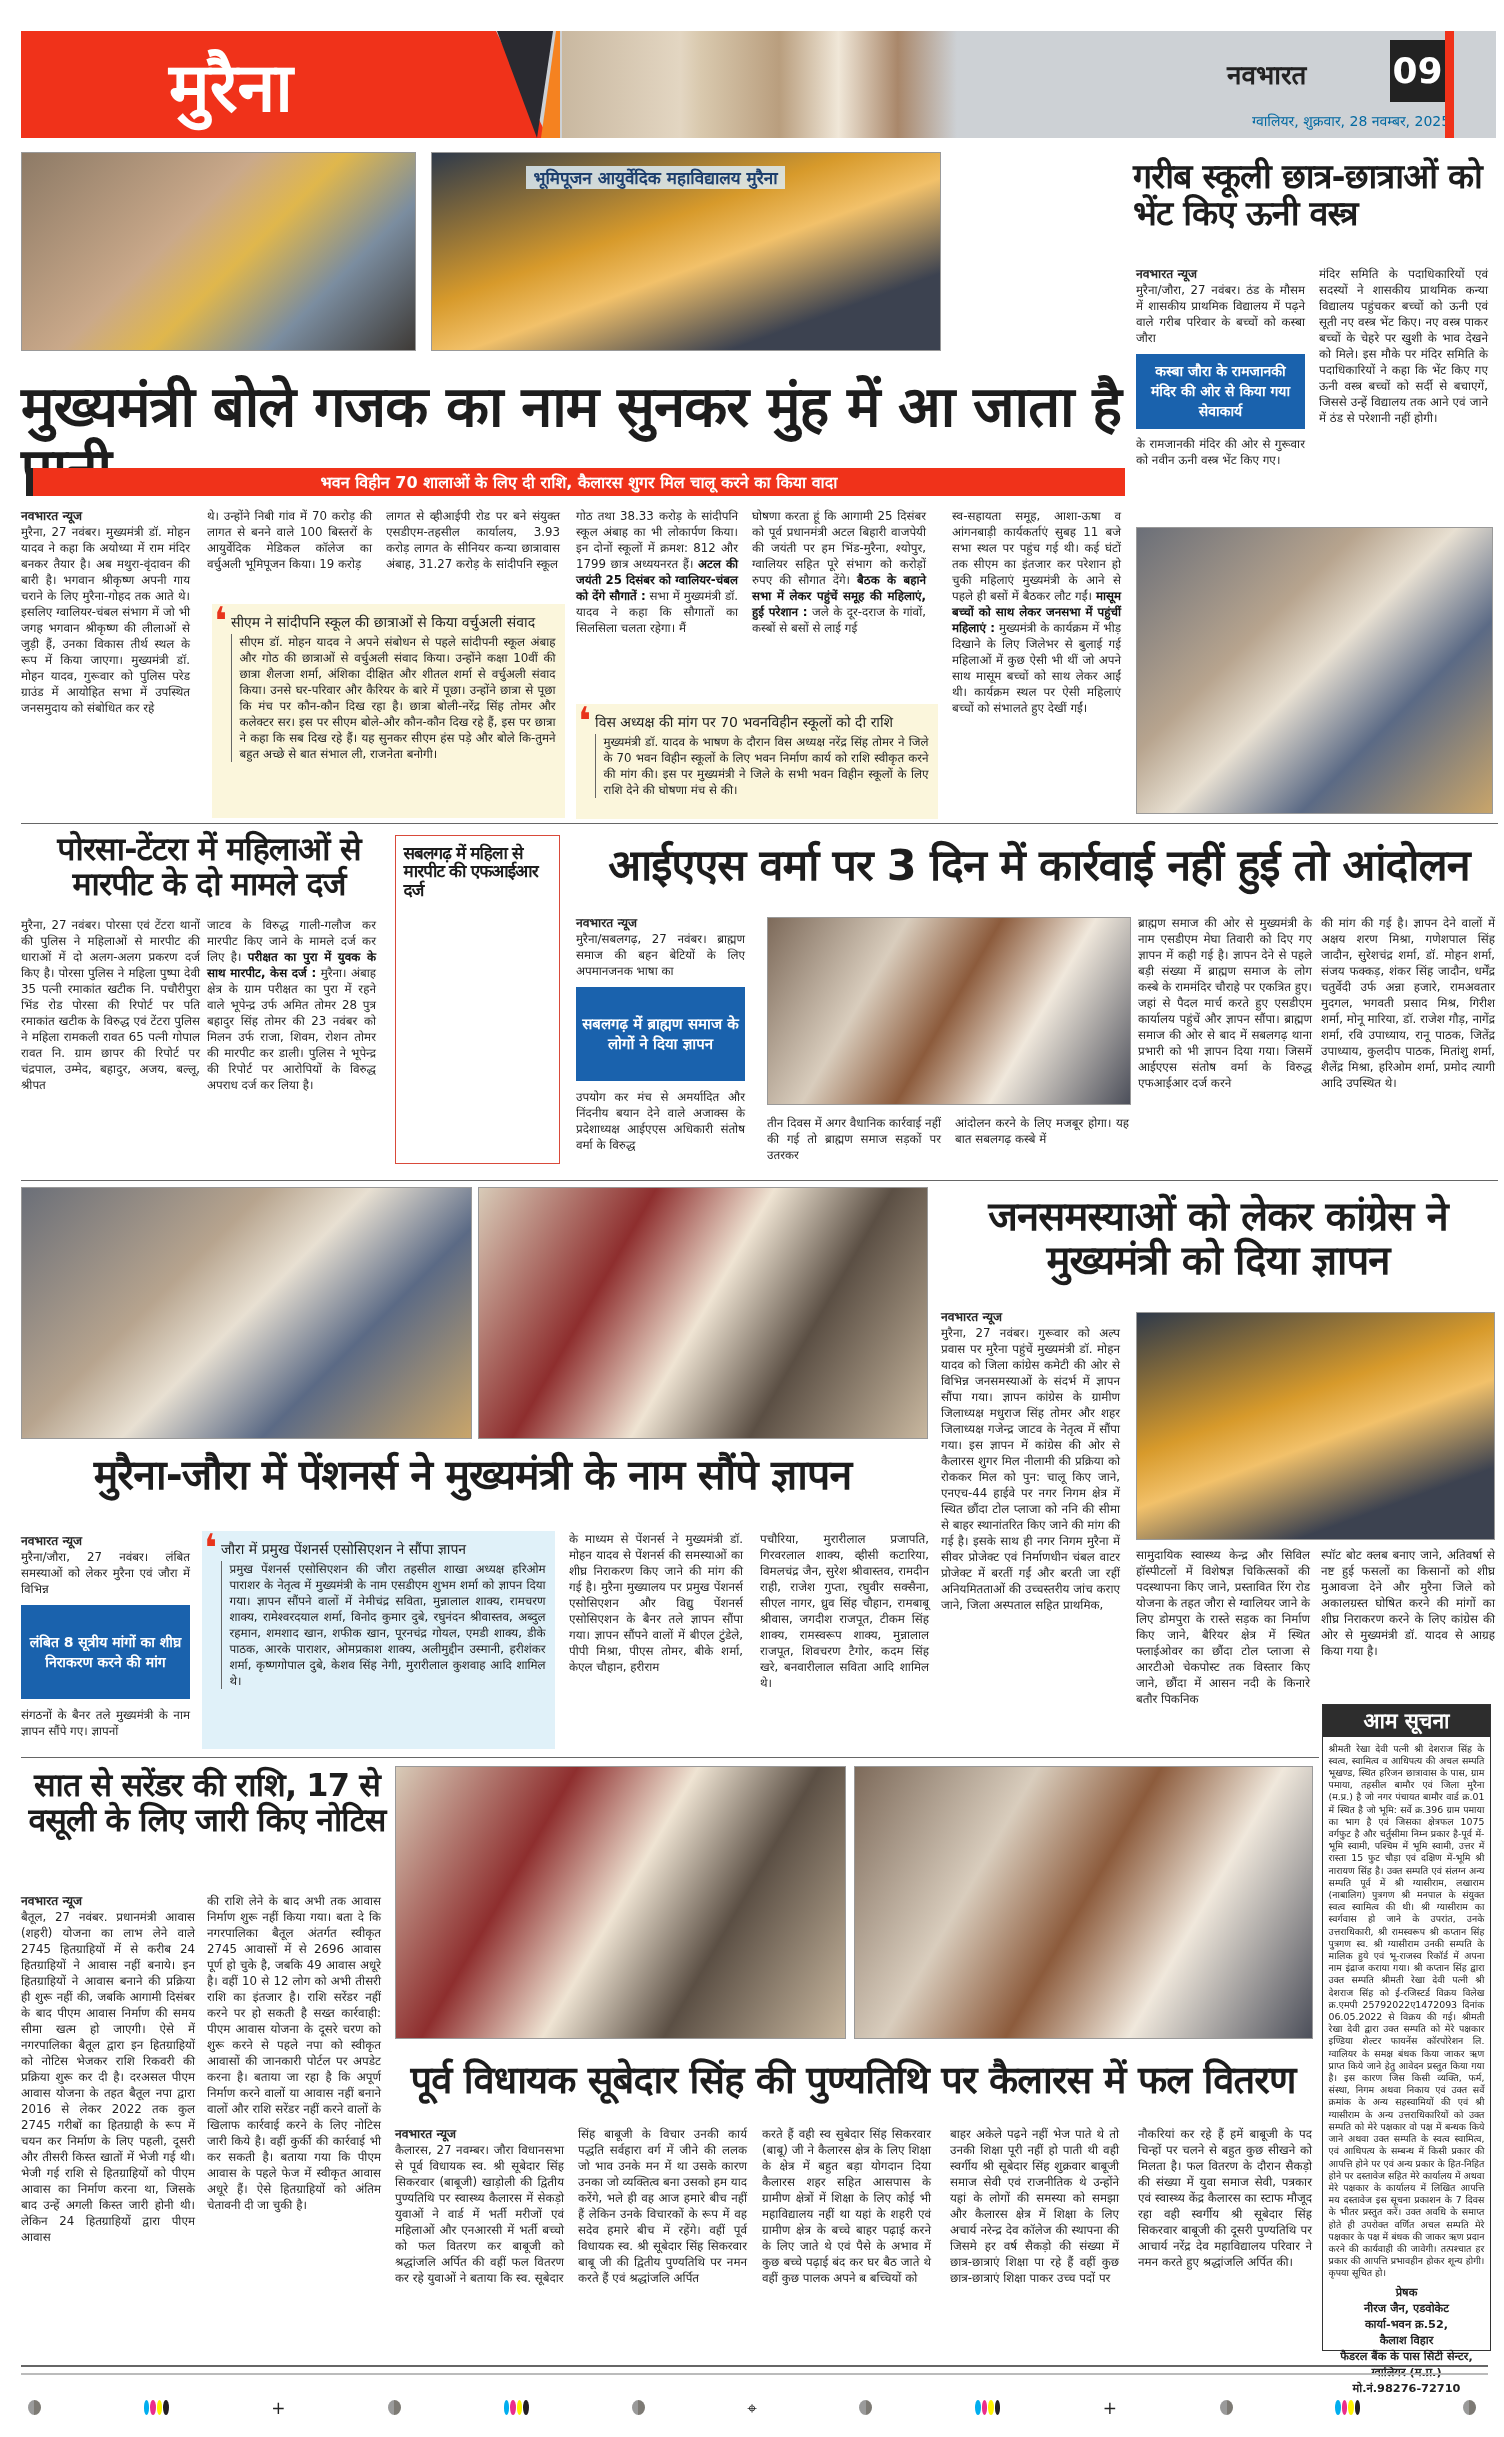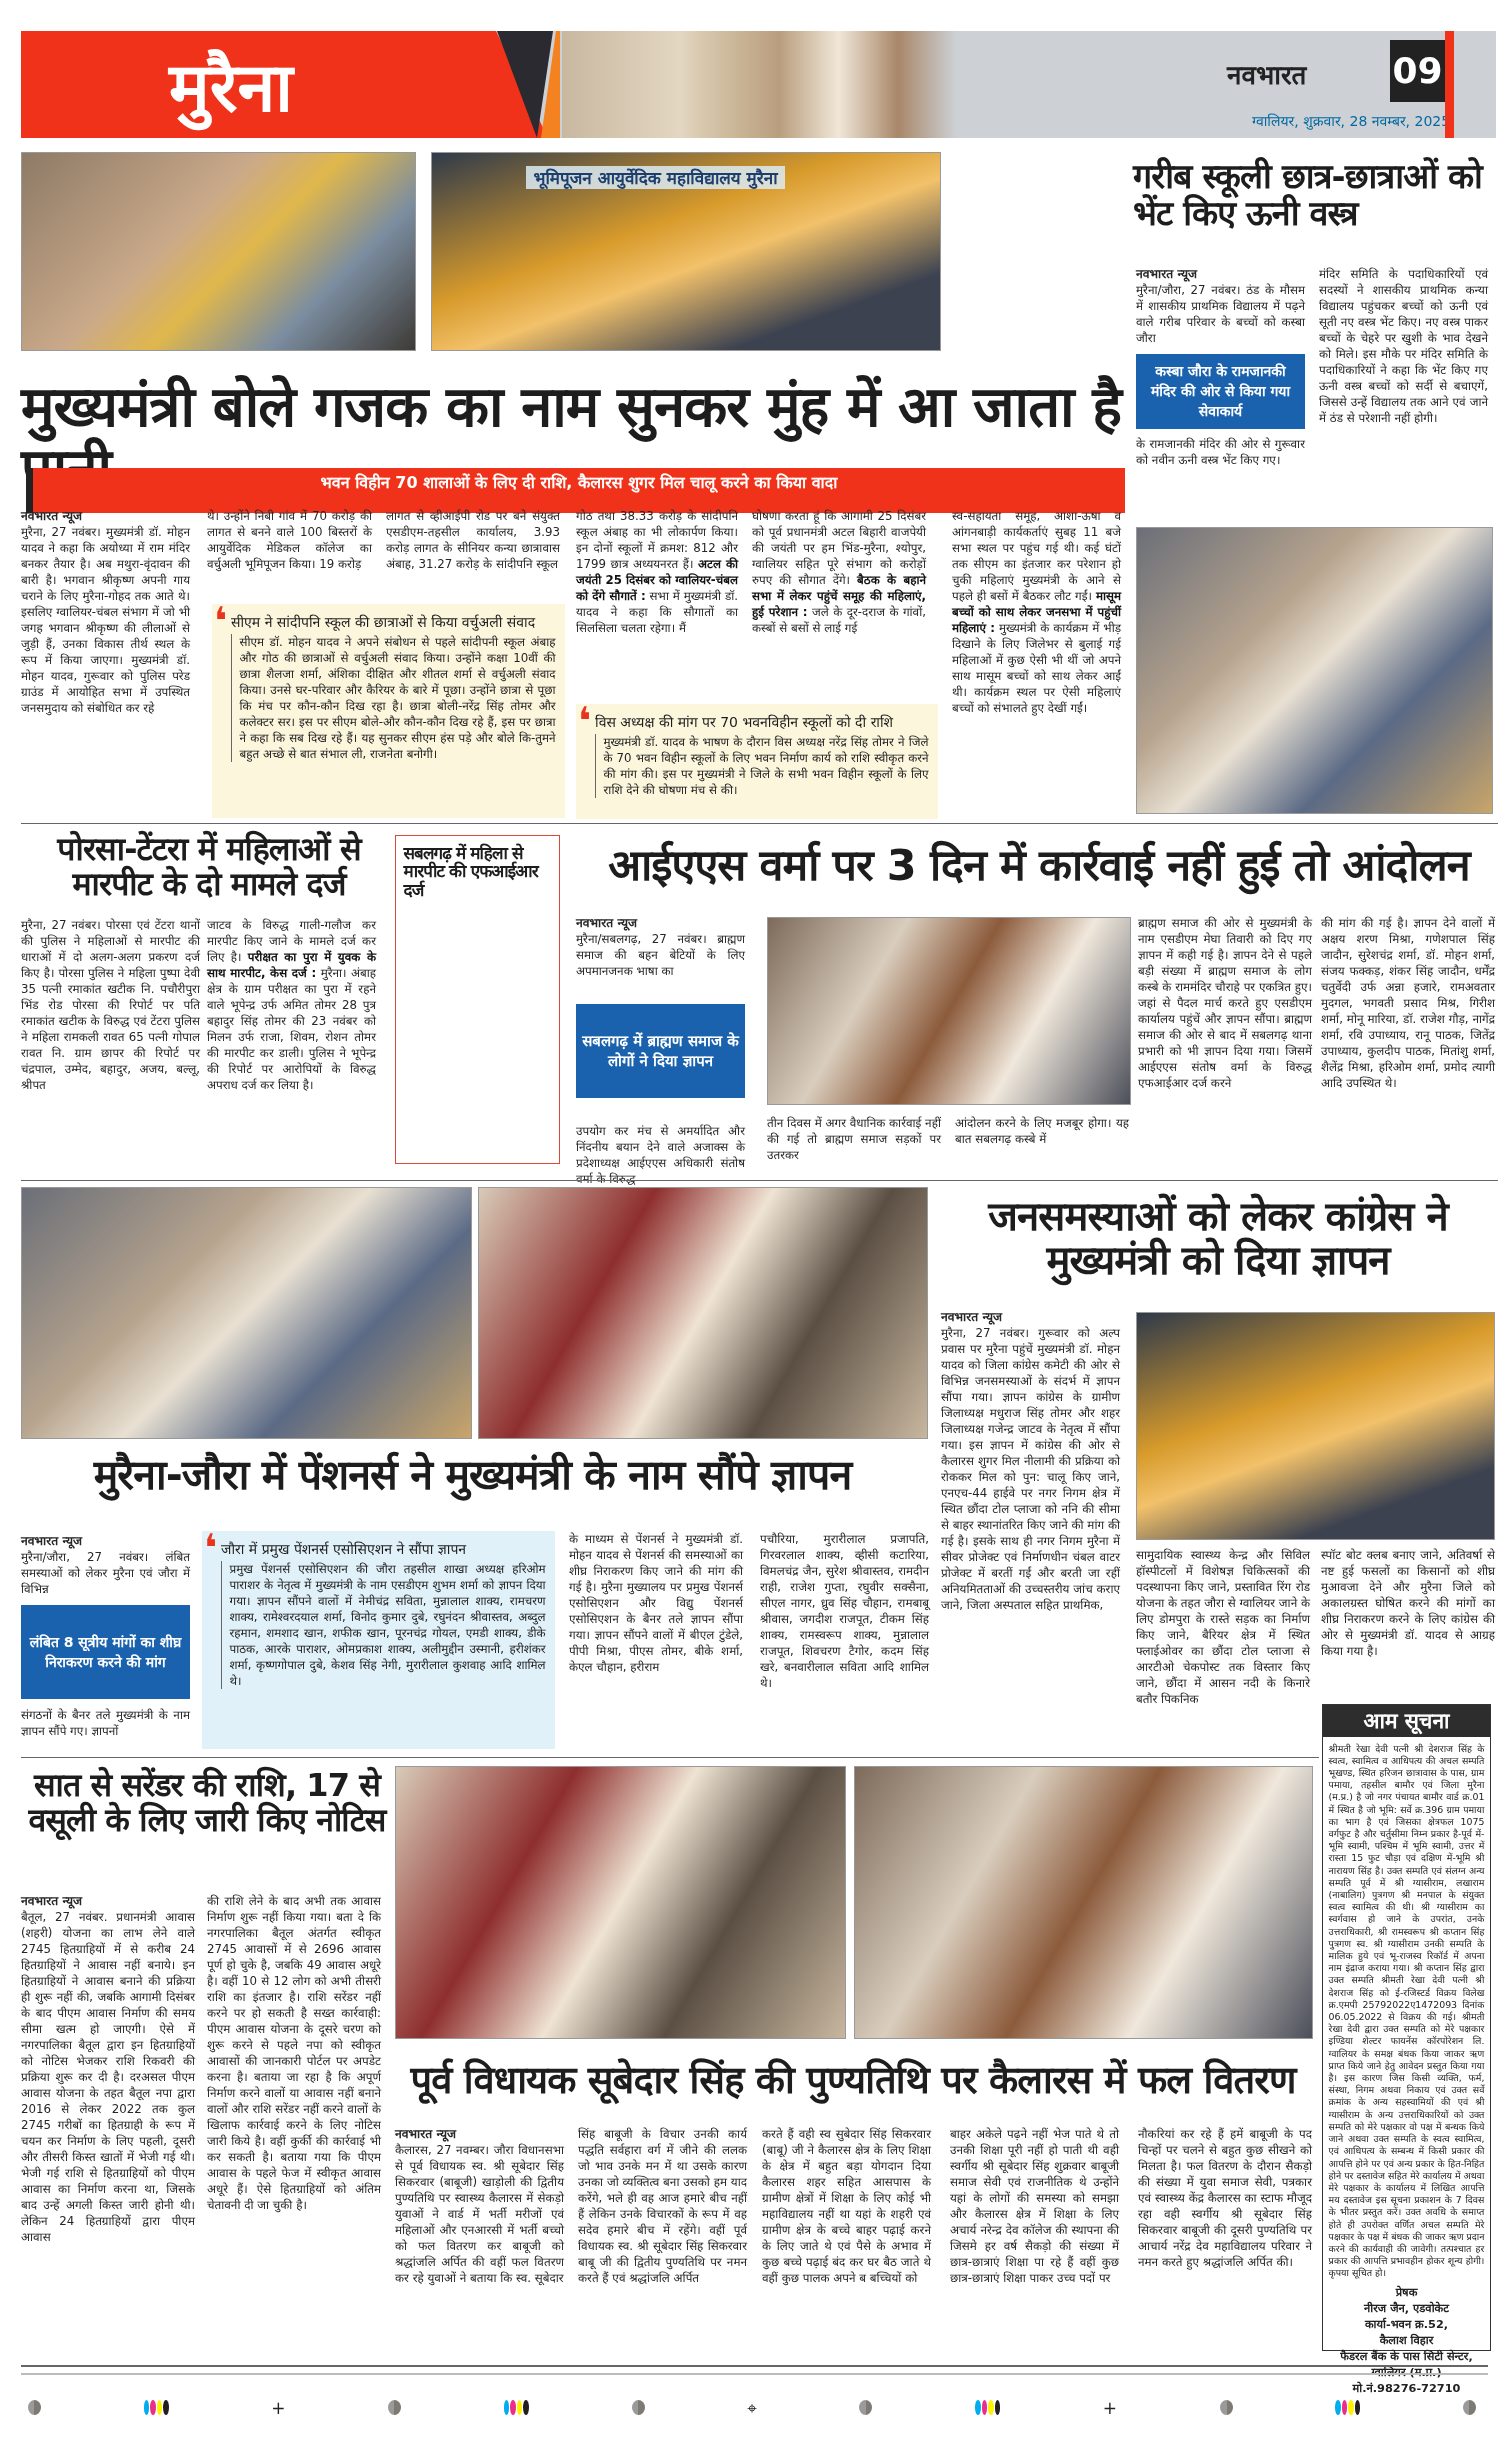--- a/index.html
+++ b/index.html
@@ -14,21 +14,21 @@
   .brand{left:1227px;top:56px;font-size:26px;font-weight:bold;color:#222}
   .pagebox{left:1390px;top:40px;width:55px;height:62px;background:#222;color:#fff;font-size:36px;font-weight:bold;text-align:center;line-height:62px}
   .dateline{left:1252px;top:111px;font-size:14px;color:#0369a1}
   .redbar-r{left:1445px;top:31px;width:9.4px;height:107px;background:#f0321a}
   .photo{background:linear-gradient(135deg,#8d7a66,#caa98a 40%,#e0b74c 55%,#7b8da0 75%,#3e3a36);border:0.9px solid #999}
   .photo.b{background:linear-gradient(135deg,#6b6f78,#b7a48e 35%,#e8e0d2 50%,#5b6a85 70%,#c9a56a)}
   .photo.c{background:linear-gradient(160deg,#2f3a4a,#d79a2b 40%,#f2c16a 55%,#3c4250 80%)}
   .photo.d{background:linear-gradient(120deg,#7d6a5a,#d9cdbd 30%,#8c5b3c 50%,#f0e8dc 70%,#4c4f5a)}
   .photo.e{background:linear-gradient(120deg,#d8cbb8,#8e2e2e 30%,#efe4d3 50%,#5b4f44 70%,#c8b79f)}
   .headline{font-weight:bold;color:#1d1d1d;line-height:1.1;font-family:"DejaVu Sans",sans-serif;letter-spacing:-0.9px}
-  .subbar{left:26px;top:468px;width:1099px;height:45px;background:#f0321a;color:#fff;font-size:16px;font-weight:bold;text-align:center;line-height:30px;border-left:7.5px solid #222}
+  .subbar{left:26px;top:468px;width:1099px;height:28px;background:#f0321a;color:#fff;font-size:16px;font-weight:bold;text-align:center;line-height:30px;border-left:7.5px solid #222}
   .col{font-size:11.8px;line-height:16px;text-align:justify;color:#262626}
   .col b{color:#111}
   .byline{font-weight:bold;font-size:12.2px}
   .callout{background:#fbf6dc;padding:7.5px 9.4px 7.5px 19px;position:absolute}
   .callout.blue{background:#e0f1f9}
   .callout .q{position:absolute;left:1.9px;top:-1.9px;color:#e8341c;font-size:38px;font-weight:bold;line-height:38px}
   .callout h4{font-size:14px;font-weight:normal;margin-bottom:3.8px;color:#1d1d1d}
   .callout p{font-size:11.8px;line-height:16px;border-left:1.9px solid #666;padding-left:7.5px;text-align:justify}
   .bluebox{background:#1a62ad;color:#fff;font-weight:bold;text-align:center;font-size:14px;line-height:20px;display:flex;align-items:center;justify-content:center;padding:5.6px}
   .redframe{border:1.9px solid #d94a3a}
@@ -122,21 +122,21 @@
 </div>
 
 <div class="abs redframe" style="left:395px;top:835px;width:165px;height:329px;padding:7.5px">
   <div class="headline" style="font-size:17px;text-align:left;margin-bottom:5.6px">सबलगढ़ में महिला से मारपीट की एफआईआर दर्ज</div>
 </div>
 
 <div class="abs headline" style="left:576px;top:842px;width:926px;font-size:43px;text-align:center">आईएएस वर्मा पर 3 दिन में कार्रवाई नहीं हुई तो आंदोलन</div>
 <div class="abs col" style="left:576px;top:915px;width:169px">
   <div class="byline">नवभारत न्यूज</div>
   <div>मुरैना/सबलगढ़, 27 नवंबर। ब्राह्मण समाज की बहन बेटियों के लिए अपमानजनक भाषा का</div>
-  <div class="bluebox" style="height:94px;margin:25px 0;font-size:15px">सबलगढ़ में ब्राह्मण समाज के लोगों ने दिया ज्ञापन</div>
+  <div class="bluebox" style="height:94px;margin:8px 0;font-size:15px">सबलगढ़ में ब्राह्मण समाज के लोगों ने दिया ज्ञापन</div>
   <div>उपयोग कर मंच से अमर्यादित और निंदनीय बयान देने वाले अजाक्स के प्रदेशाध्यक्ष आईएएस अधिकारी संतोष वर्मा के विरुद्ध</div>
 </div>
 <div class="abs photo d" style="left:767px;top:917px;width:364px;height:188px"></div>
 <div class="abs col" style="left:767px;top:1115px;width:174px">तीन दिवस में अगर वैधानिक कार्रवाई नहीं की गई तो ब्राह्मण समाज सड़कों पर उतरकर</div>
 <div class="abs col" style="left:955px;top:1115px;width:174px">आंदोलन करने के लिए मजबूर होगा। यह बात सबलगढ़ कस्बे में</div>
 <div class="abs col" style="left:1138px;top:915px;width:174px">ब्राह्मण समाज की ओर से मुख्यमंत्री के नाम एसडीएम मेघा तिवारी को दिए गए ज्ञापन में कही गई है। ज्ञापन देने से पहले बड़ी संख्या में ब्राह्मण समाज के लोग कस्बे के राममंदिर चौराहे पर एकत्रित हुए। जहां से पैदल मार्च करते हुए एसडीएम कार्यालय पहुंचें और ज्ञापन सौंपा। ब्राह्मण समाज की ओर से बाद में सबलगढ़ थाना प्रभारी को भी ज्ञापन दिया गया। जिसमें आईएएस संतोष वर्मा के विरुद्ध एफआईआर दर्ज करने</div>
 <div class="abs col" style="left:1321px;top:915px;width:174px">की मांग की गई है। ज्ञापन देने वालों में अक्षय शरण मिश्रा, गणेशपाल सिंह जादौन, सुरेशचंद्र शर्मा, डॉ. मोहन शर्मा, संजय फक्कड़, शंकर सिंह जादौन, धर्मेंद्र चतुर्वेदी उर्फ अन्ना हजारे, रामअवतार मुदगल, भगवती प्रसाद मिश्र, गिरीश शर्मा, मोनू मारिया, डॉ. राजेश गौड़, नागेंद्र शर्मा, रवि उपाध्याय, रानू पाठक, जितेंद्र उपाध्याय, कुलदीप पाठक, मितांशु शर्मा, शैलेंद्र मिश्रा, हरिओम शर्मा, प्रमोद त्यागी आदि उपस्थित थे।</div>
 
 <div class="abs rule" style="left:21px;top:1180px;width:1477px;height:0.9px"></div>
 

